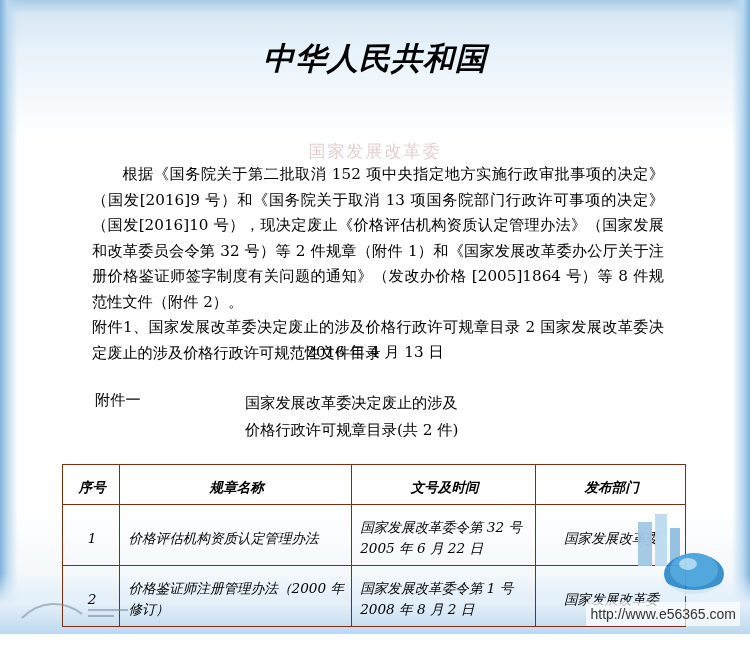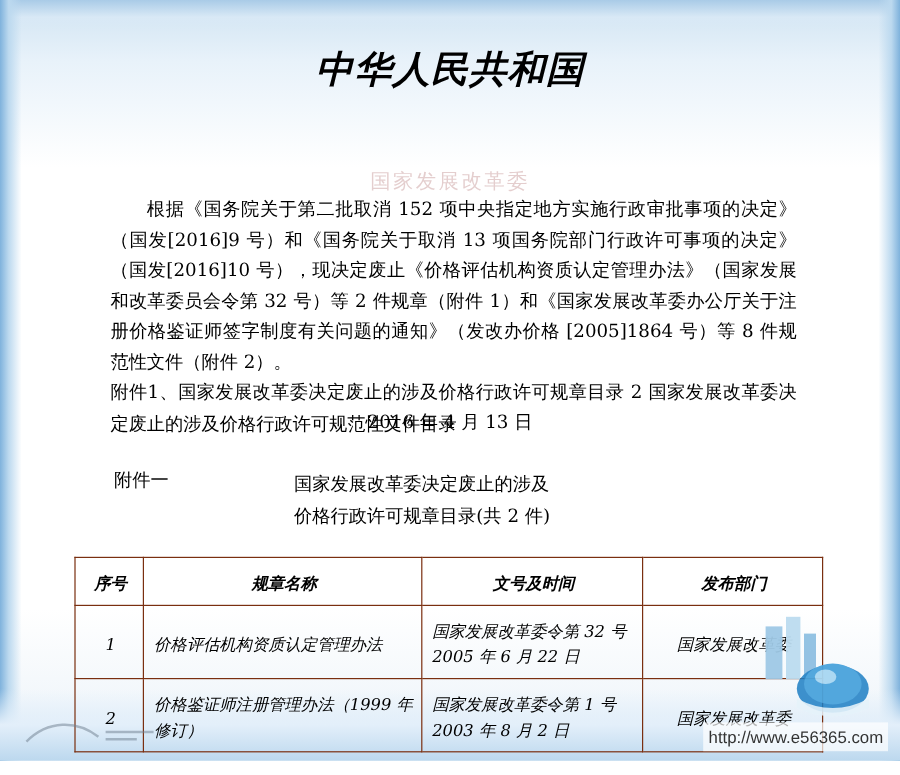--- a/index.html
+++ b/index.html
@@ -207,26 +207,26 @@
         <td class="c-name">价格评估机构资质认定管理办法</td>
         <td class="c-doc">
           <span class="cellline">国家发展改革委令第 32 号</span>
           <span class="cellline">2005 年 6 月 22 日</span>
         </td>
         <td class="c-dep">国家发展改革委</td>
       </tr>
       <tr>
         <td class="c-idx">2</td>
         <td class="c-name">
-          <span class="cellline">价格鉴证师注册管理办法（1999 年</span>
+          <span class="cellline">价格鉴证师注册管理办法（2000 年</span>
           <span class="cellline">修订）</span>
         </td>
         <td class="c-doc">
           <span class="cellline">国家发展改革委令第 1 号</span>
-          <span class="cellline">2003 年 8 月 2 日</span>
+          <span class="cellline">2008 年 8 月 2 日</span>
         </td>
         <td class="c-dep">国家发展改革委</td>
       </tr>
     </tbody>
   </table>
 
   <svg class="wm-art" viewBox="0 0 96 86">
     <rect x="6" y="10" width="14" height="44" fill="#9fc9e6"></rect>
     <rect x="23" y="2" width="12" height="52" fill="#bcdcf0"></rect>
     <rect x="38" y="16" width="10" height="38" fill="#8fc0e2"></rect>

